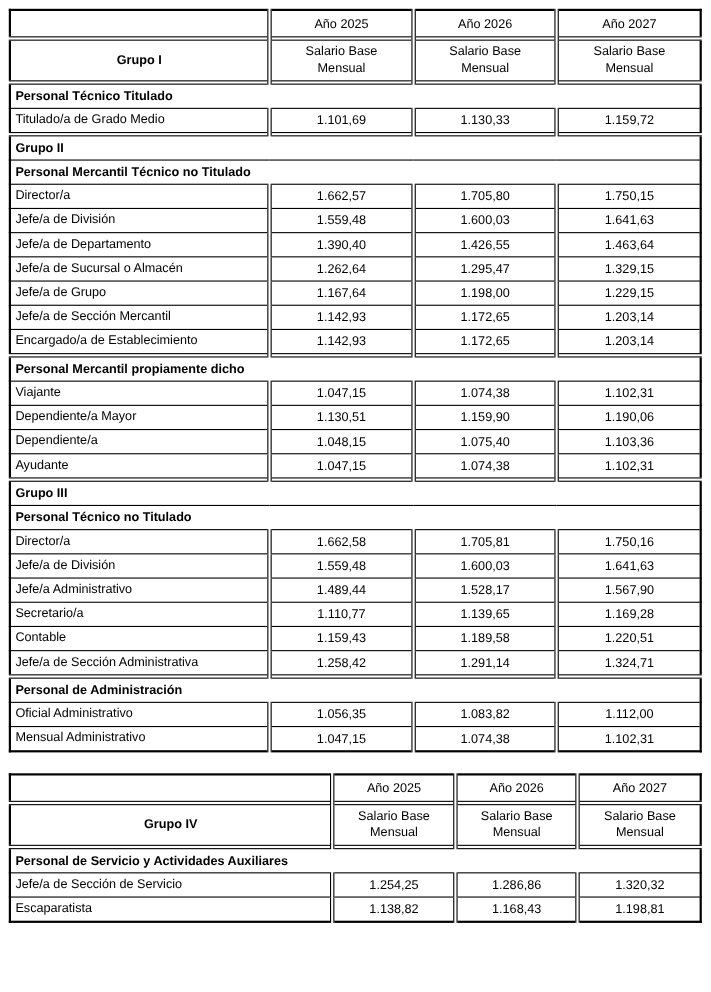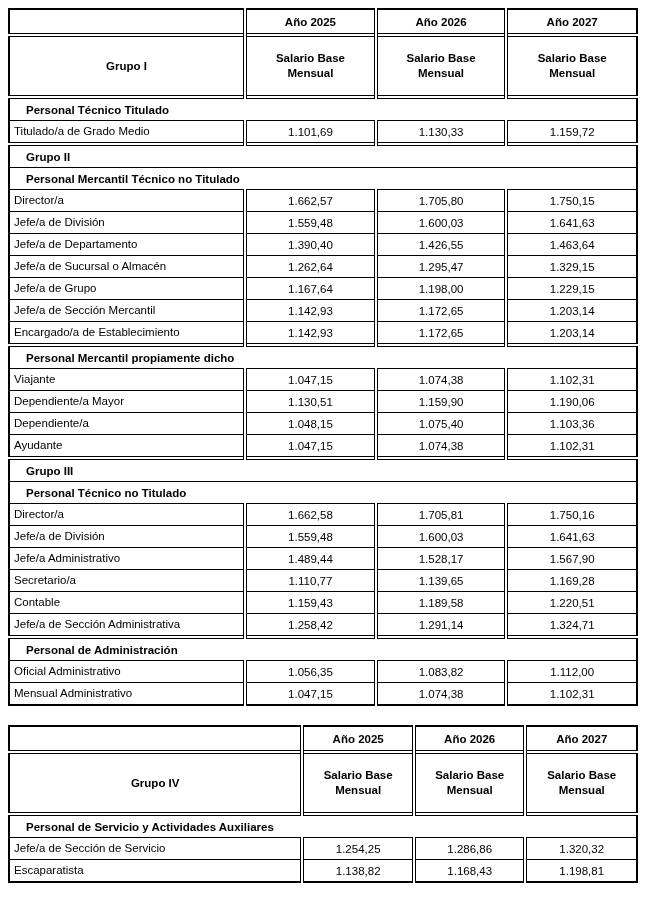--- a/index.html
+++ b/index.html
@@ -40,37 +40,37 @@
   table.salary-table .val {
     border-left: 4px double #000;
     text-align: center;
   }
   
   table.salary-table tr.sep-double td,
   table.salary-table tr.sep-double th {
     border-top: 4px double #000;
   }
 
-  th.year { font-weight: bold; height: 21px; padding: 1px 2px; }
+  th.year { font-weight: normal; height: 21px; padding: 1px 2px; }
   td.corner { height: 21px; }
   th.group {
     font-weight: bold;
     text-align: center;
     padding: 2px 4px;
   }
   th.salary {
     white-space: pre-line;
     line-height: 1.3;
-    padding: 14px 2px;
+    padding: 3px 2px;
     height: 30px;
   }
   td.section-label {
     font-weight: bold;
     text-align: left;
-    padding: 2px 16px;
+    padding: 2px 4px;
     height: 17px;
   }
   td.row-label {
     font-weight: normal;
     text-align: left;
     padding: 2px 4px;
     height: 17px;
     line-height: 1.25;
   }
   td.val { font-weight: normal; height: 17px; padding: 1px 2px; }

